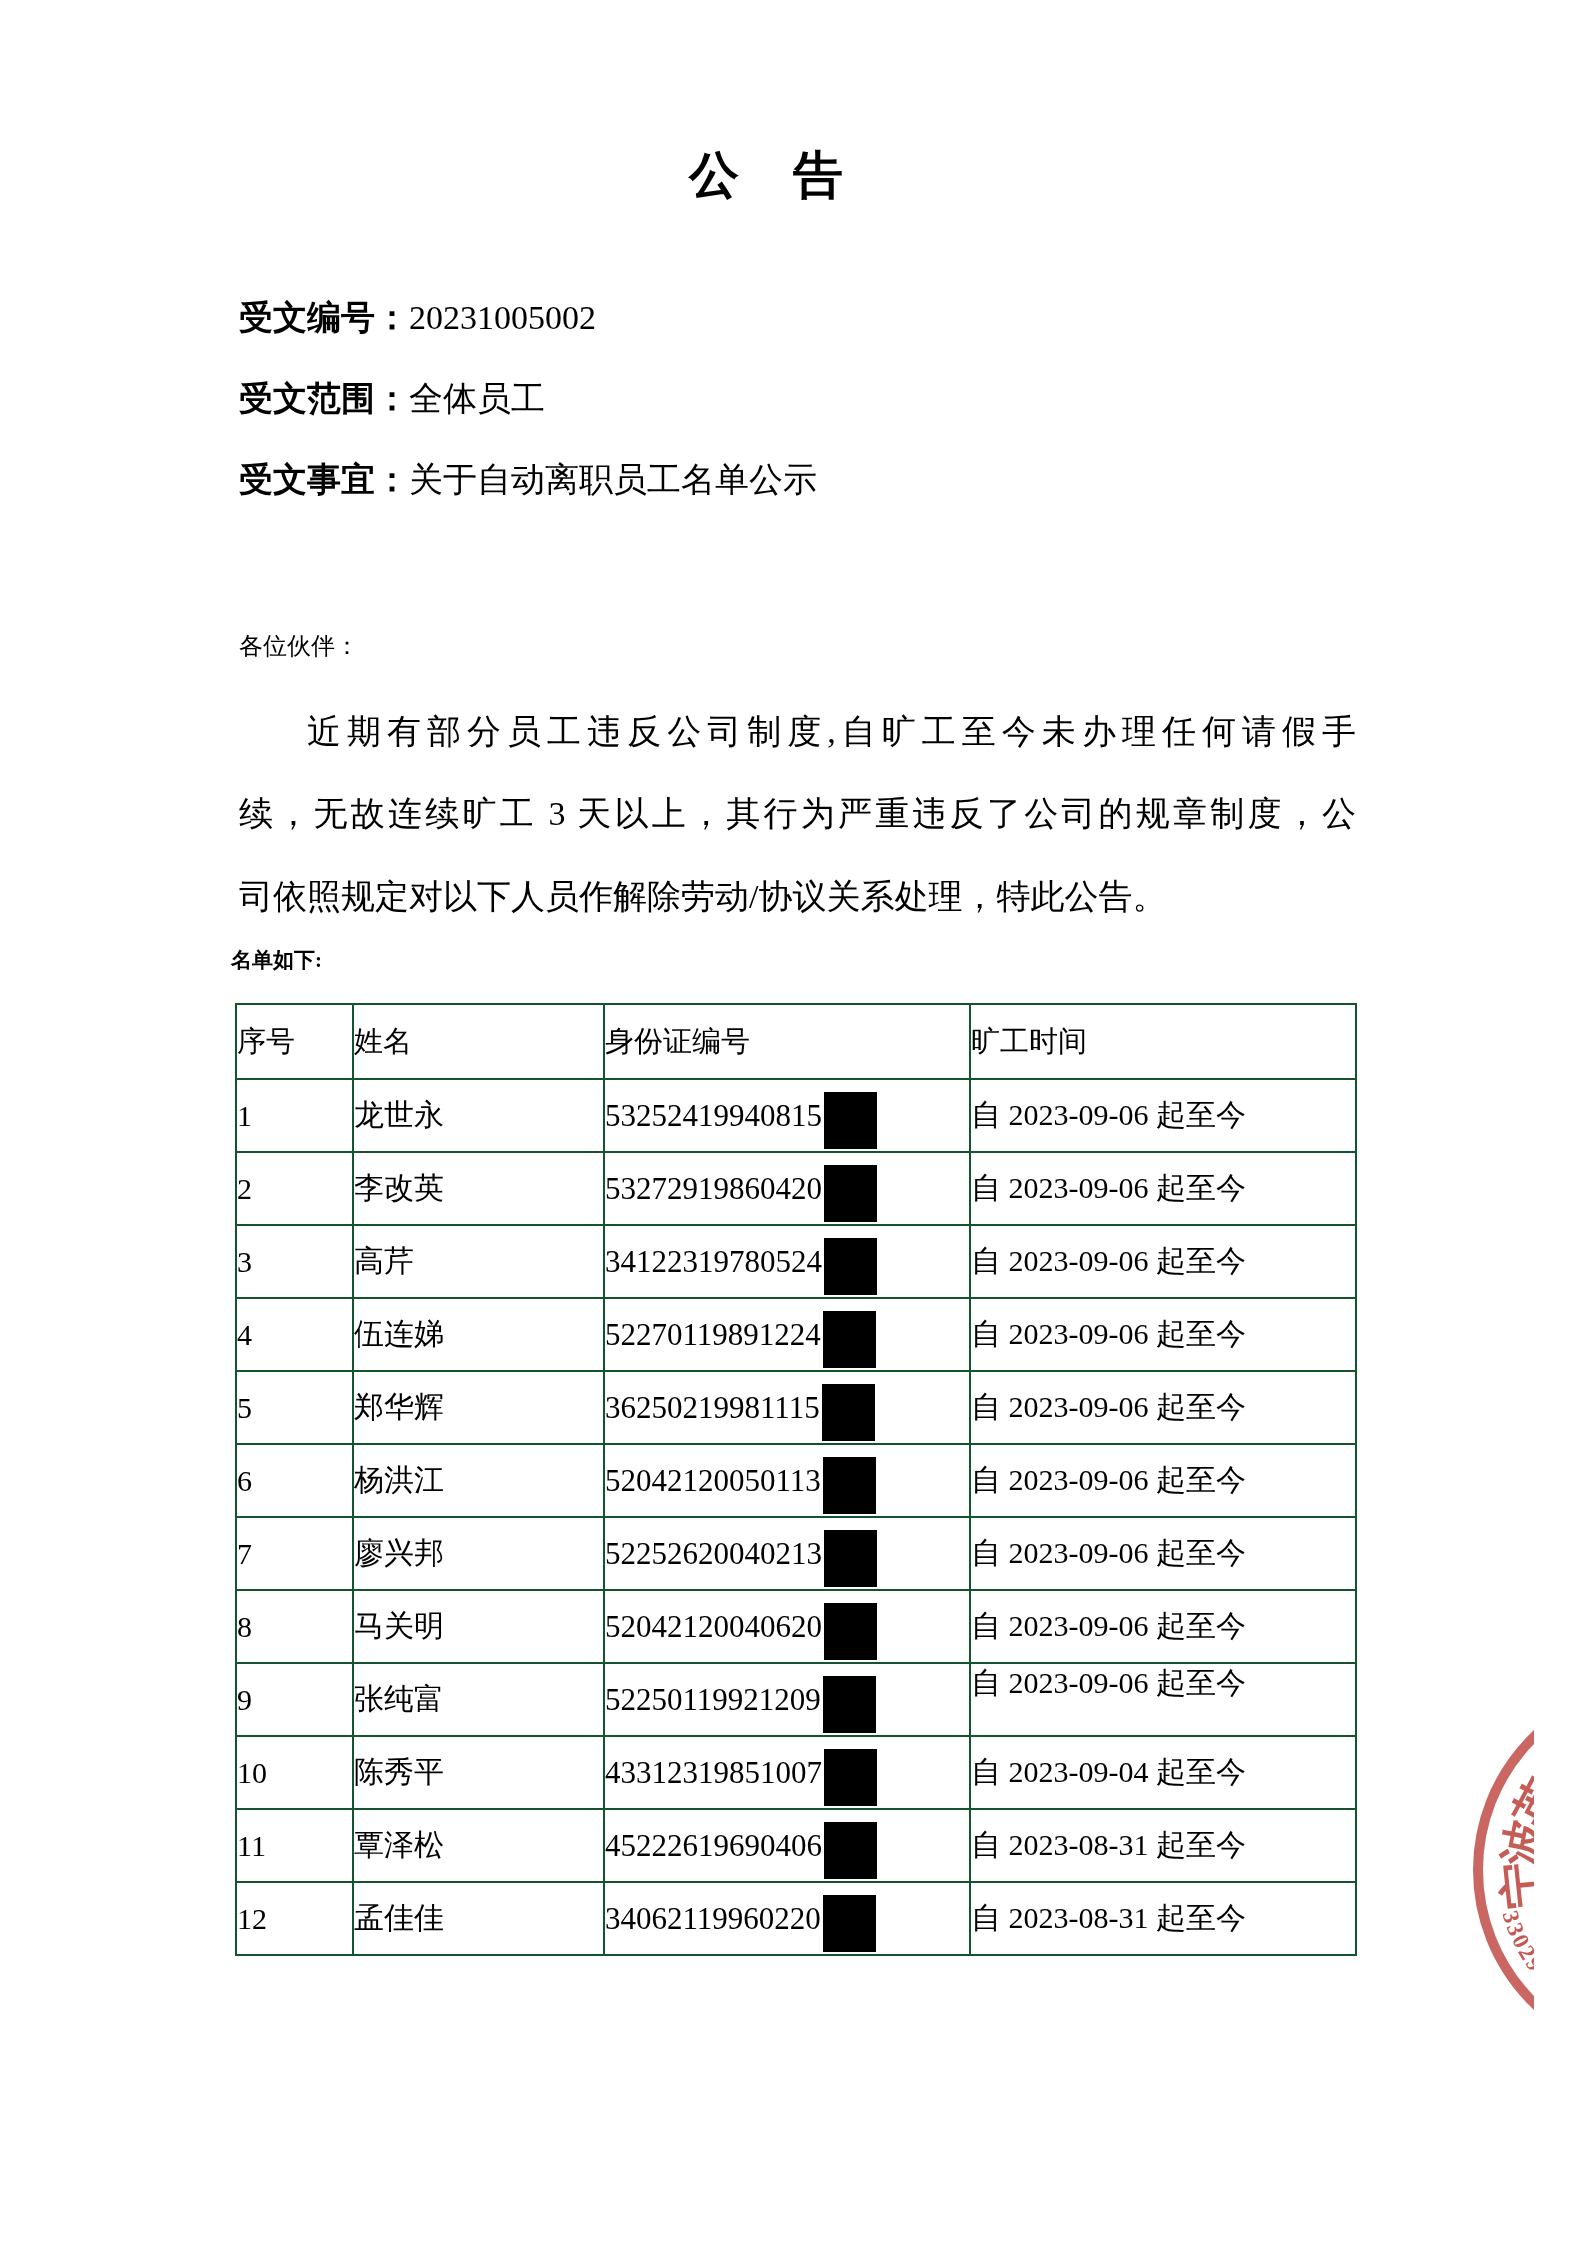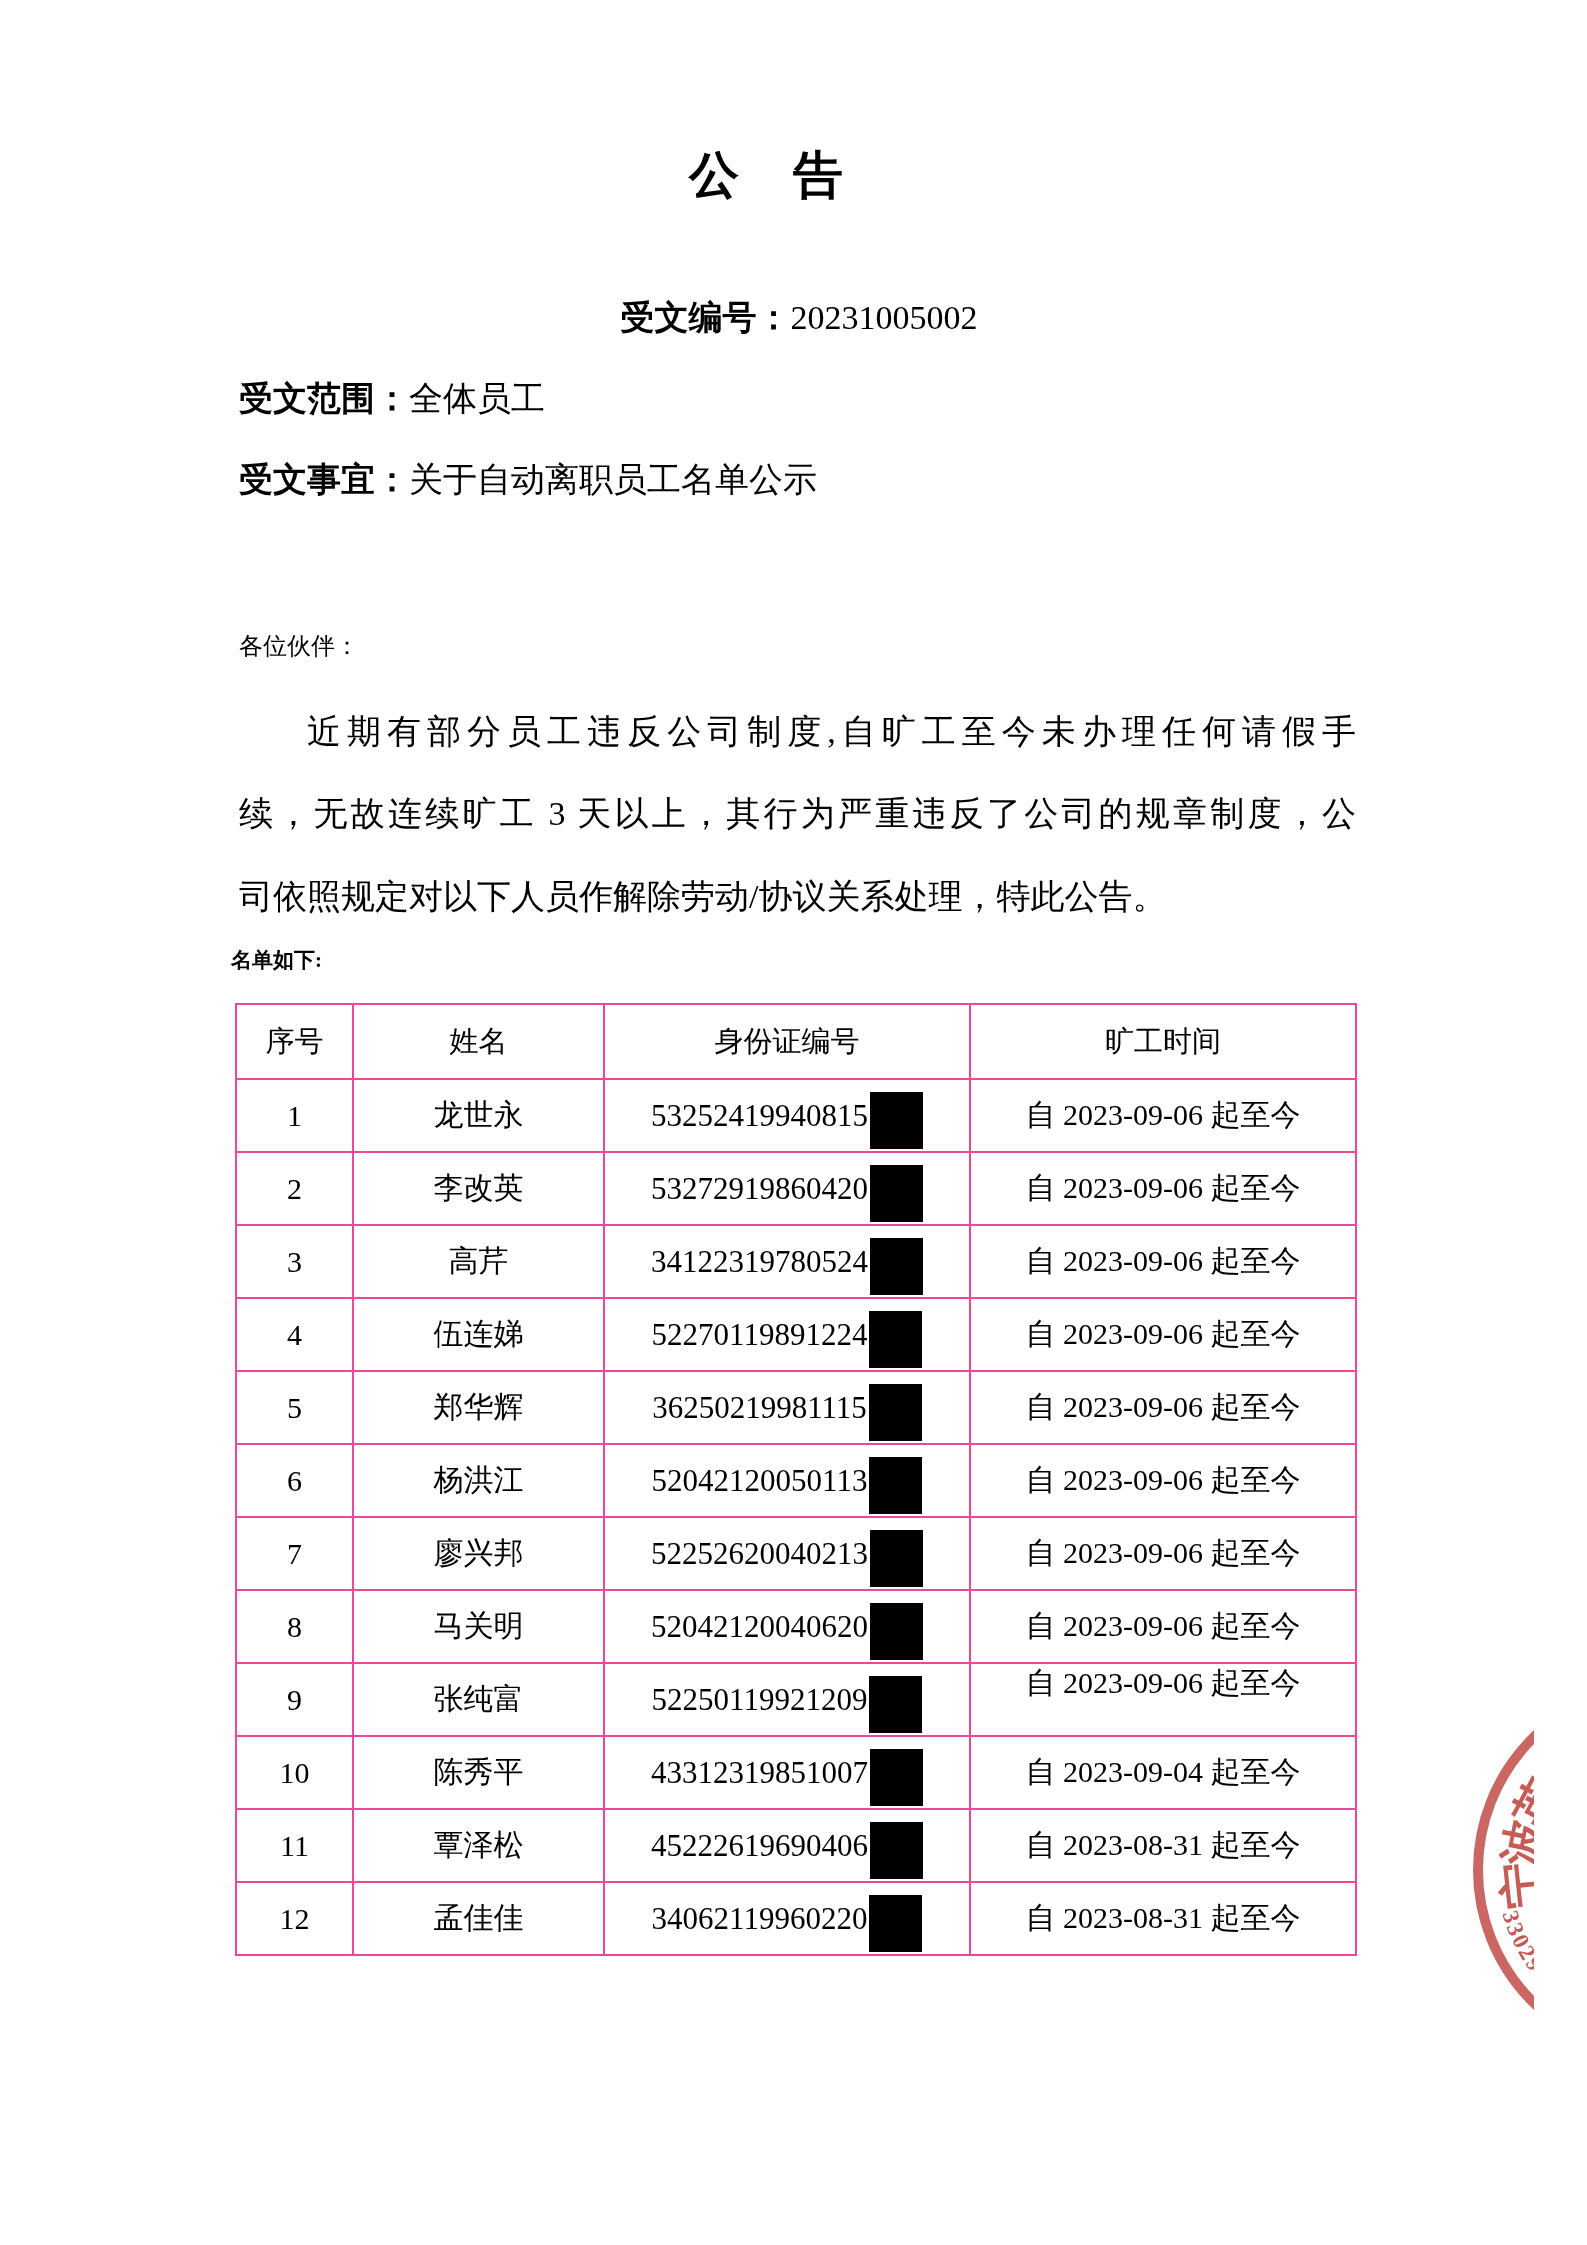--- a/index.html
+++ b/index.html
@@ -16,21 +16,21 @@
     text-align:center;
     font-size:50px; font-weight:700;
     letter-spacing:2px;
   }
   .field-row {
     position:absolute; left:239px; width:1120px;
     font-size:34px; line-height:1.2; white-space:nowrap;
   }
   .field-label { font-weight:700; }
   .field-value { font-weight:400; }
-  .f0 { top:298px;text-align:center; } .f1 { top:379px; } .f2 { top:460px; } .f3 { top:541px; }
+  .f0 { top:298px; } .f1 { top:379px; } .f2 { top:460px; } .f3 { top:541px; }
   .salutation {
     position:absolute; left:239px; top:630px;
     font-size:24px;
   }
   .para-line {
     position:absolute; left:239px; width:1117px;
     font-size:34px; line-height:1.2;
     text-align:justify; text-align-last:justify;
   }
   .p0 { top:712px; padding-left:68px; width:1049px; }
@@ -39,22 +39,22 @@
   .list-label {
     position:absolute; left:231px; top:946px;
     font-size:21px; font-weight:700;
   }
   table.roster {
     position:absolute; left:235px; top:1003px;
     border-collapse:collapse;
     table-layout:fixed;
   }
   table.roster th, table.roster td {
-    border:2px solid #ec4899;
-    text-align:center; vertical-align:middle;
+    border:2px solid #14532d;
+    text-align:left; vertical-align:middle;
     font-weight:400;
     padding:0;
     overflow:visible;
   }
   table.roster th { font-size:29px; height:73px; }
   table.roster td { font-size:30px; height:71px; }
   col.c-no   { width:117px; }
   col.c-name { width:251px; }
   col.c-id   { width:366px; }
   col.c-time { width:386px; }

